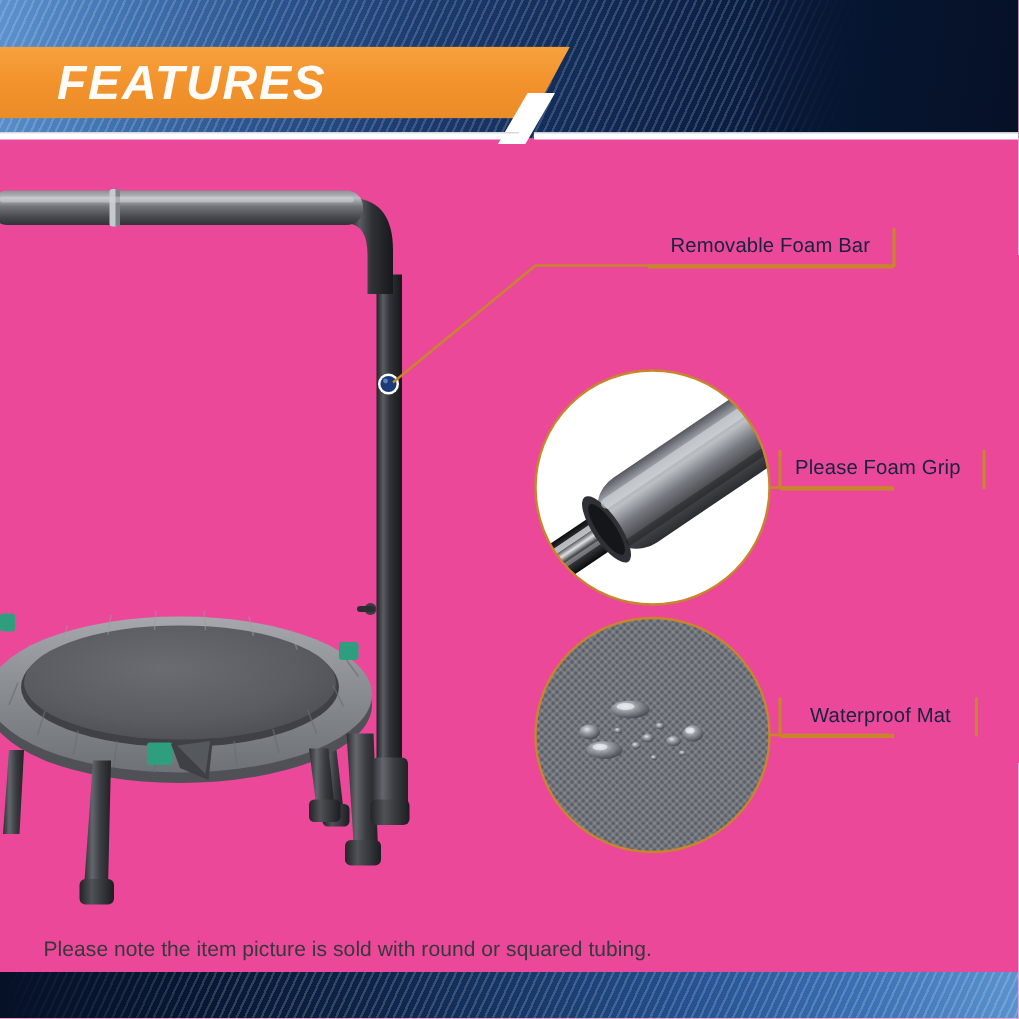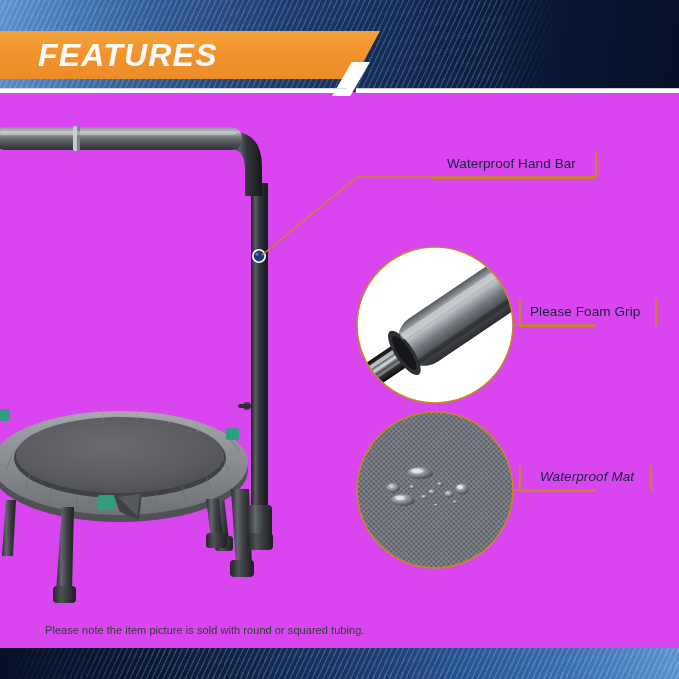--- a/index.html
+++ b/index.html
@@ -5,21 +5,21 @@
   html, body {
     margin: 0;
     padding: 0;
     background: #ffffff;
   }
   #page {
     position: relative;
     width: 679px;
     height: 679px;
     overflow: hidden;
-    background: #d946ef;
+    background: #ec4899;
     font-family: "Liberation Sans", sans-serif;
   }
 
   
   #header-band {
     position: absolute;
     left: 0; top: 0;
     width: 679px;
     height: 92px;
     overflow: hidden;
@@ -141,25 +141,24 @@
         rgba(255,255,255,0.0) 5px);
     -webkit-mask-image: linear-gradient(to right, transparent 0%, #000 22%, #000 100%);
             mask-image: linear-gradient(to right, transparent 0%, #000 22%, #000 100%);
   }
 
   
   #footnote {
     position: absolute;
     left: 29px;
     top: 624px;
-    font-size: 11px;
+    font-size: 14px;
     color: #35383d;
     letter-spacing: 0.05px;
     white-space: nowrap;
-    margin-left: 16px;
   }
 
   
   .callout-label {
     position: absolute;
     font-size: 13.5px;
     color: #16233f;
     white-space: nowrap;
     letter-spacing: 0.1px;
   }
@@ -395,30 +394,30 @@
         <ellipse cx="440" cy="484" rx="3" ry="2.1" fill="url(#dropG)"></ellipse>
         <ellipse cx="412" cy="487" rx="2.6" ry="1.9" fill="url(#dropG)"></ellipse>
         <ellipse cx="455" cy="502" rx="2.4" ry="1.7" fill="url(#dropG)"></ellipse>
         <ellipse cx="436" cy="505" rx="2.2" ry="1.6" fill="url(#dropG)"></ellipse>
       </g>
       <circle cx="435" cy="490" r="78" fill="none" stroke="#c8862a" stroke-width="1.6"></circle>
     </g>
     <path d="M513 490 L596 490" fill="none" stroke="#c8862a" stroke-width="1.6"></path>
   </svg>
 
-  <div class="callout-label" style="left:447px; top:156px;">Waterproof Hand Bar</div>
+  <div class="callout-label" style="left:447px; top:156px;">Removable Foam Bar</div>
   <div class="label-rule" style="left:432px; top:177px; width:164px;"></div>
   <div class="label-tick" style="left:595px; top:152px; height:26px;"></div>
 
   <div class="callout-label" style="left:530px; top:304px;">Please Foam Grip</div>
   <div class="label-rule" style="left:520px; top:325px; width:76px;"></div>
   <div class="label-tick" style="left:519px; top:300px; height:26px;"></div>
   <div class="label-tick" style="left:655px; top:300px; height:26px;"></div>
 
-  <div class="callout-label" style="left:540px; top:469px;font-style:italic;">Waterproof Mat</div>
+  <div class="callout-label" style="left:540px; top:469px;">Waterproof Mat</div>
   <div class="label-rule" style="left:520px; top:490px; width:76px;"></div>
   <div class="label-tick" style="left:519px; top:465px; height:26px;"></div>
   <div class="label-tick" style="left:650px; top:465px; height:26px;"></div>
 
   <div id="footnote">Please note the item picture is sold with round or squared tubing.</div>
 
   <div id="footer-band">
     <div class="fband-base"></div>
     <div class="fband-stripes"></div>
   </div>

